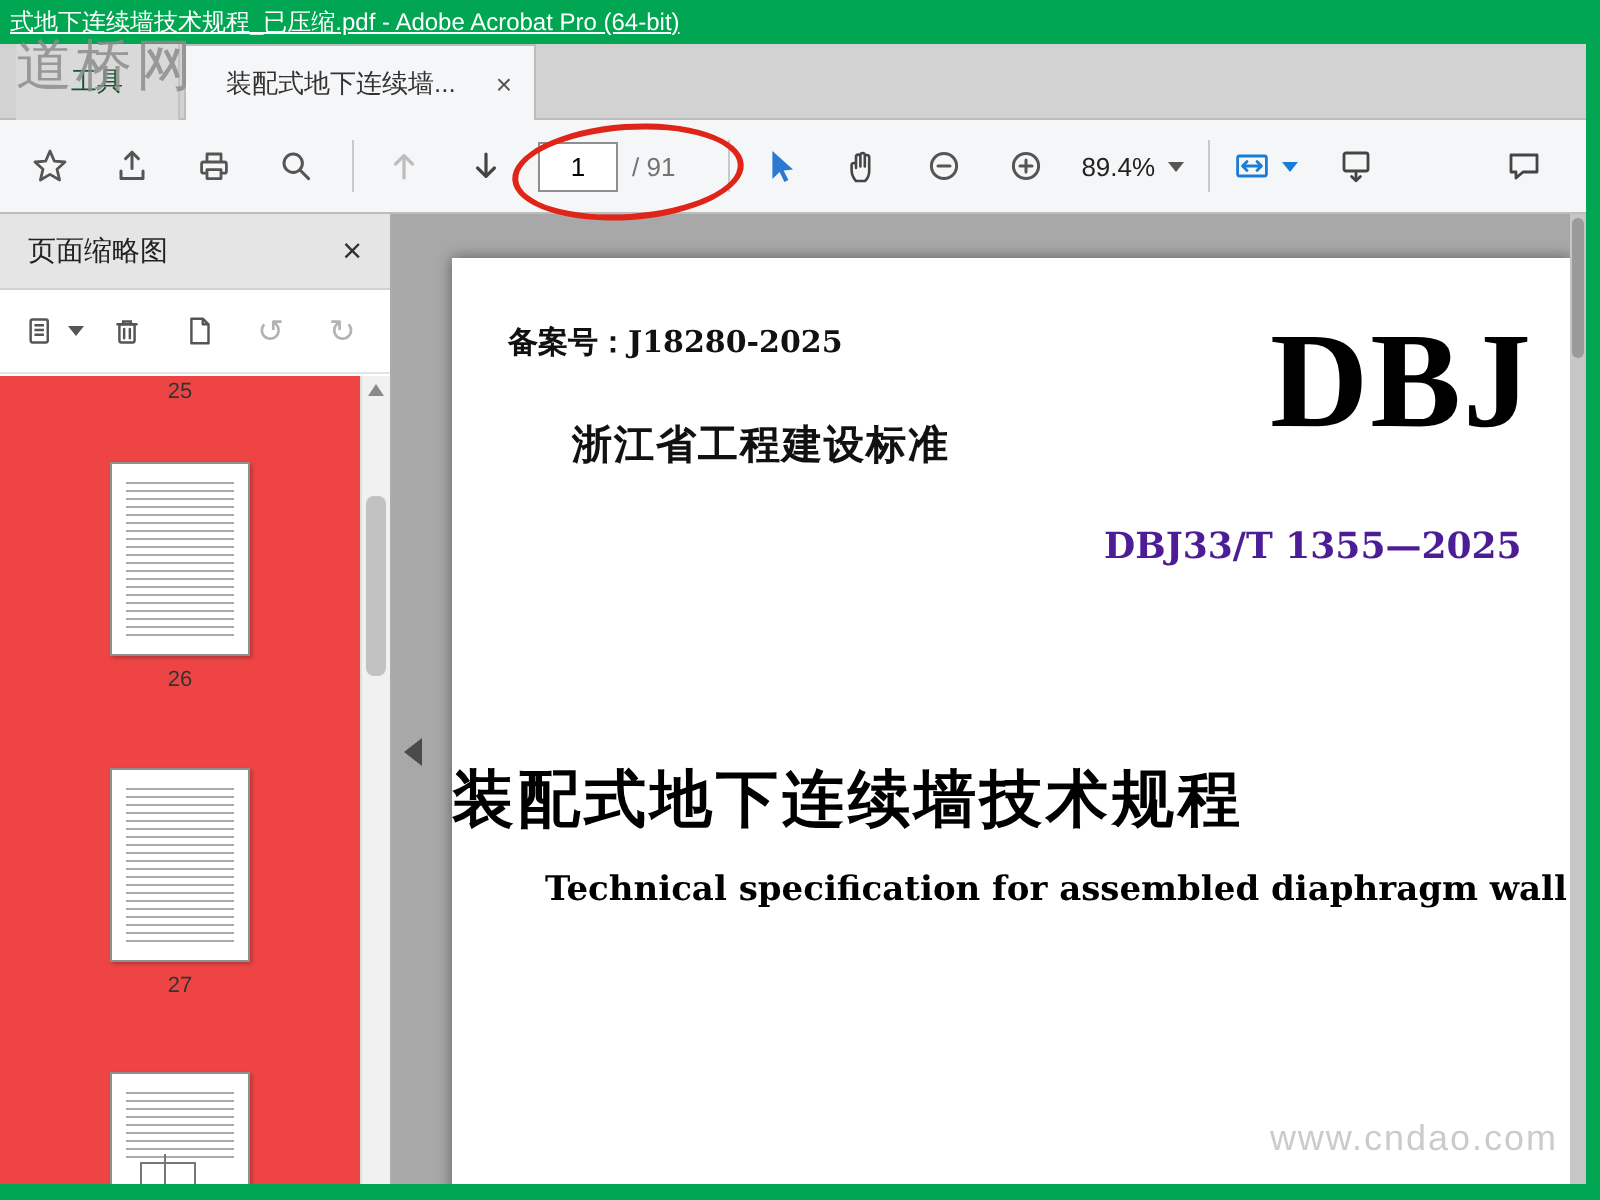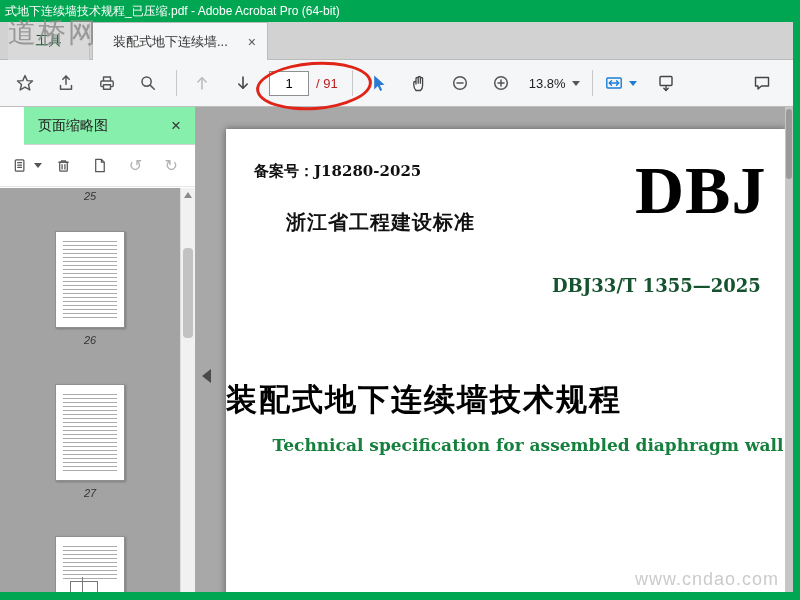--- a/index.html
+++ b/index.html
@@ -7,21 +7,21 @@
   body {
     position:relative; overflow:hidden;
     background:#00a651;
     font-family:"Liberation Sans", sans-serif;
     color:#222;
   }
   
   .titlebar{
     position:absolute; left:0; top:0; width:800px; height:22px;
     background:#00a651; color:#fff; font-size:12px; line-height:22px;
-    padding-left:5px; white-space:nowrap; overflow:hidden;
+    padding-left:5px; white-space:nowrap; overflow:hidden;text-decoration:underline;
   }
   
   .window{
     position:absolute; left:0; top:22px; width:793px; height:570px;
     background:#d6d6d6; overflow:hidden;
   }
   
   .tabbar{ position:absolute; left:0; top:0; width:100%; height:38px; background:#d2d2d2; border-bottom:1px solid #bcbcbc;}
   .tab-tools{
     position:absolute; left:8px; top:0; width:82px; height:38px;
@@ -42,54 +42,54 @@
     background:#f5f6f7; border-bottom:1px solid #bdbdbd;
     display:flex; align-items:center; padding-left:10px;
   }
   .tbtn{ width:30px; height:30px; display:flex; align-items:center; justify-content:center; margin-right:11px; border-radius:3px; flex:none;}
   .tbtn svg{ width:20px; height:20px; }
   .tdiv{ width:1px; height:26px; background:#c9c9c9; margin:0 10px 0 2px; flex:none;}
   .pageinput{
     width:40px; height:25px; border:1px solid #8f8f8f; background:#fff;
     font-size:13px; text-align:center; margin-right:7px; font-family:"Liberation Sans",sans-serif;
   }
-  .pagecount{ font-size:13px; color:#b91c1c; margin-right:12px; white-space:nowrap;}
+  .pagecount{ font-size:13px; color:#737373; margin-right:24px; white-space:nowrap;}
   .zoomgrp{ display:flex; align-items:center; margin:0 10px 0 2px; }
   .zoomval{ font-size:13px; color:#222; margin-right:6px; }
   .caret{ width:0; height:0; border-left:4px solid transparent; border-right:4px solid transparent; border-top:5px solid #555; }
   .caret.blue{ border-top-color:#1b7cd6; }
   .fitgrp{ display:flex; align-items:center; margin-right:14px;}
   .fitgrp svg{ width:22px; height:20px; margin-right:4px;}
   .comment-btn{ margin-left:auto; margin-right:16px; }
   
   .red-ellipse{
     position:absolute; left:256px; top:16px; width:116px; height:48px;
     border:3px solid #e02417; border-radius:50%;
     transform:rotate(-4deg); z-index:40; pointer-events:none;
   }
   
   .sidebar{
     position:absolute; left:0; top:85px; width:196px; height:485px;
     background:#ffffff; border-right:1px solid #ababab;
   }
   .panel-header{
-    height:38px; border-bottom:1px solid #d2d2d2; background:#86efac;
+    height:38px; border-bottom:1px solid #d2d2d2; background:#e5e5e5;
     display:flex; align-items:center; justify-content:space-between;
-    padding:0 14px; font-size:14px; color:#222;margin-left:24px;
+    padding:0 14px; font-size:14px; color:#222;
   }
   .panel-close{ font-size:17px; color:#333; }
   .panel-toolbar{
     height:42px; border-bottom:1px solid #e4e4e4;
     display:flex; align-items:center; padding-left:12px; color:#555;
   }
   .pbtn{ width:26px; height:26px; display:flex; align-items:center; justify-content:center; margin-right:12px;}
   .pbtn svg{ width:19px; height:19px; }
   .rot{ font-size:16px; color:#b3b3b3; font-family:"DejaVu Sans",sans-serif;}
   .optgrp{ display:flex; align-items:center; margin-right:10px;}
-  .thumbs{ position:absolute; left:0; top:81px; right:0; bottom:0; background:#a3a3a3; overflow:hidden;font-style:italic;}
+  .thumbs{ position:absolute; left:0; top:81px; right:0; bottom:0; background:#ef4444; overflow:hidden;}
   .thumb{
     position:absolute; left:55px; width:70px; height:97px;
     background:#fff; border:1px solid #8f8f8f; box-shadow:1px 1px 2px rgba(0,0,0,.25);
   }
   .thumb-lines{
     position:absolute; left:7px; right:7px; top:9px; bottom:7px;
     background:repeating-linear-gradient(to bottom, #8f8f8f 0 1px, transparent 1px 4px);
     opacity:.75;
   }
   .thumb-label{
@@ -119,27 +119,27 @@
     border-top:7px solid transparent; border-bottom:7px solid transparent;
     border-right:9px solid #4a4a4a;
   }
   .page{
     position:absolute; left:30px; top:22px; width:560px; height:620px;
     background:#fff; box-shadow:0 0 7px rgba(0,0,0,.45);
   }
   .rec-no{ position:absolute; left:28px; top:33px; font:bold 15px "DejaVu Serif", serif; color:#111;}
   .std-line{ position:absolute; left:60px; top:80px; font:bold 20px "DejaVu Serif", serif; color:#111; letter-spacing:1px;}
   .dbj-logo{ position:absolute; left:382px; top:22px; font:bold 68px "Liberation Serif", serif; color:#000; letter-spacing:1px;margin-left:27px;}
-  .dbj-code{ position:absolute; left:326px; top:146px; font:bold 18px "DejaVu Serif", serif; color:#14532d;}
+  .dbj-code{ position:absolute; left:326px; top:134px; font:bold 18px "DejaVu Serif", serif; color:#4c1d95;}
   .title-cn{ position:absolute; left:0; right:0; top:250px; text-align:left; font:bold 31px "DejaVu Serif", serif; color:#000; letter-spacing:2px;}
-  .title-en{ position:absolute; left:0; right:0; top:306px; text-align:center; font:bold 17px "DejaVu Serif", serif; color:#15803d;padding-left:44px;}
+  .title-en{ position:absolute; left:0; right:0; top:306px; text-align:center; font:bold 17px "DejaVu Serif", serif; color:#000000;padding-left:44px;}
   .doc-scroll{ position:absolute; right:0; top:0; bottom:0; width:8px; background:#c6c6c6;}
   .doc-scroll .dthumb{ position:absolute; top:2px; left:1px; width:6px; height:70px; background:#9a9a9a; border-radius:3px;}
   .wm-br{
-    position:absolute; right:14px; bottom:2px; z-index:5;
+    position:absolute; right:14px; bottom:12px; z-index:5;
     font-size:18px; color:#cbcbcb; letter-spacing:1px;
   }
   .wm-tl{
     position:absolute; left:8px; top:14px; z-index:60; pointer-events:none;
     font-size:28px; color:#8d8d8d; opacity:.85; letter-spacing:2px;
   }
 </style>
 </head>
 <body>
 
@@ -220,21 +220,21 @@
         </svg>
     </div>
     <div class="tbtn">
       <svg viewBox="0 0 20 20" fill="none" stroke="#555" stroke-width="1.5" stroke-linecap="round">
           <circle cx="10" cy="10" r="6.3"></circle>
           <path d="M7 10 H13"></path>
           <path d="M10 7 V13"></path>
         </svg>
     </div>
     <div class="zoomgrp">
-      <span class="zoomval">13.8%</span>
+      <span class="zoomval">89.4%</span>
       <span class="caret"></span>
     </div>
     <div class="tdiv"></div>
     <div class="fitgrp">
       <svg viewBox="0 0 20 20" fill="none" stroke="#1b7cd6" stroke-width="1.4" stroke-linecap="round" stroke-linejoin="round">
           <rect x="2.8" y="5" width="14.4" height="10" rx="1"></rect>
           <path d="M5.5 10 H14.5"></path>
           <path d="M7.5 7.8 L5.3 10 L7.5 12.2"></path>
           <path d="M12.5 7.8 L14.7 10 L12.5 12.2"></path>
         </svg>

